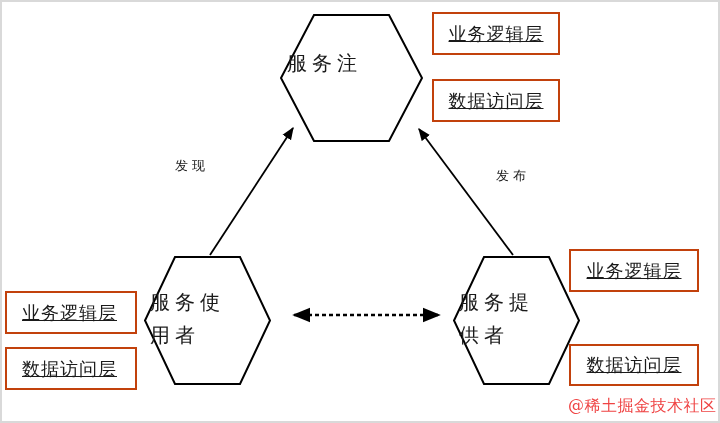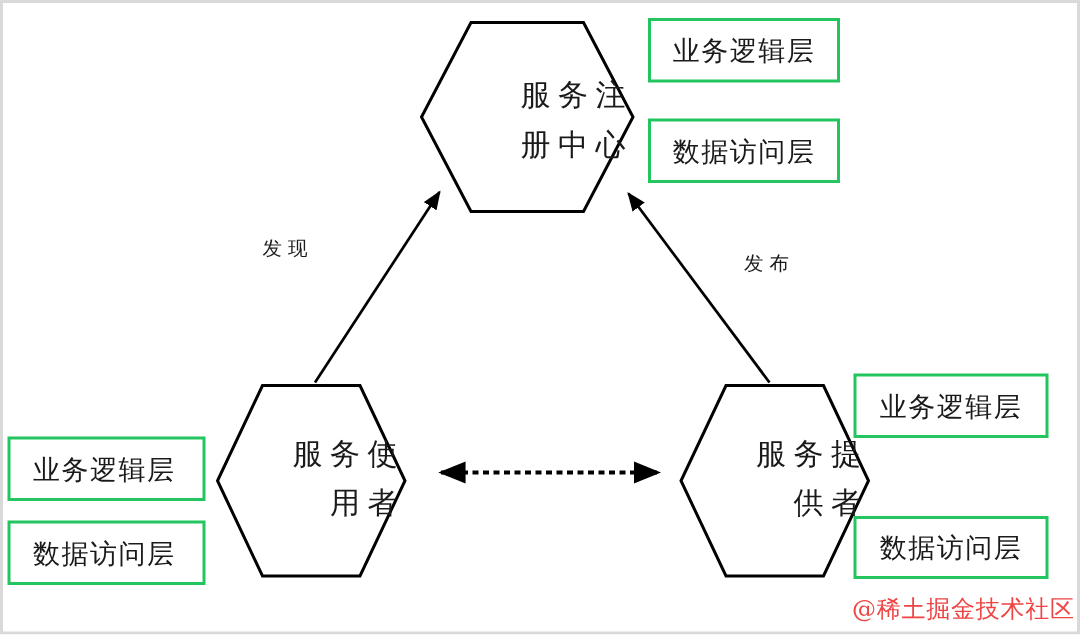--- a/index.html
+++ b/index.html
@@ -20,42 +20,43 @@
   .shapes {
     position: absolute;
     left: 0;
     top: 0;
     width: 720px;
     height: 423px;
   }
   .layer-box {
     position: absolute;
     box-sizing: border-box;
-    border: 2px solid #22c55e;
+    border: 2px solid #c2410c;
     background: #ffffff;
     display: flex;
     align-items: center;
     font-size: 18px;
     letter-spacing: 1px;
     color: #1a1a1a;
+    text-decoration: underline;
   }
   .layer-box.align-left   { justify-content: flex-start; padding-left: 15px; }
   .layer-box.align-center { justify-content: center; }
 
   .box-left-1  { left: 3px;   top: 232px; width: 132px; height: 39px; }
   .box-left-2  { left: 3px;   top: 289px; width: 132px; height: 43px; }
   .box-left-3  { left: 3px;   top: 345px; width: 132px; height: 43px; }
   .box-tr-1    { left: 430px; top: 10px;  width: 128px; height: 43px; }
   .box-tr-2    { left: 430px; top: 77px;  width: 128px; height: 43px; }
   .box-right-1 { left: 567px; top: 247px; width: 130px; height: 43px; }
   .box-right-2 { left: 567px; top: 342px; width: 130px; height: 42px; }
 
   .hex-label {
     position: absolute;
-    text-align: right;
+    text-align: left;
     font-size: 20px;
     line-height: 33px;
     letter-spacing: 5px;
     text-indent: 5px;
     color: #1a1a1a;
   }
   .hex-label-registry { left: 280px; top: 45px;  width: 140px; }
   .hex-label-consumer { left: 143px; top: 284px; width: 125px; }
   .hex-label-provider { left: 452px; top: 284px; width: 125px; }
 
@@ -100,21 +101,20 @@
 
     <line x1="208" y1="253" x2="291" y2="126" stroke="#000000" stroke-width="1.8" marker-end="url(#arrowhead)"></line>
 
     <line x1="511" y1="253" x2="417" y2="127" stroke="#000000" stroke-width="1.8" marker-end="url(#arrowhead)"></line>
 
     <line x1="292" y1="313" x2="437" y2="313" stroke="#000000" stroke-width="2.6" stroke-dasharray="4 3" marker-start="url(#arrowhead)" marker-end="url(#arrowhead)"></line>
   </svg>
 
   <div class="hex-label hex-label-registry">
     <div>服务注</div>
-    <div>册中心</div>
   </div>
   <div class="hex-label hex-label-consumer">
     <div>服务使</div>
     <div>用者</div>
   </div>
   <div class="hex-label hex-label-provider">
     <div>服务提</div>
     <div>供者</div>
   </div>
 

